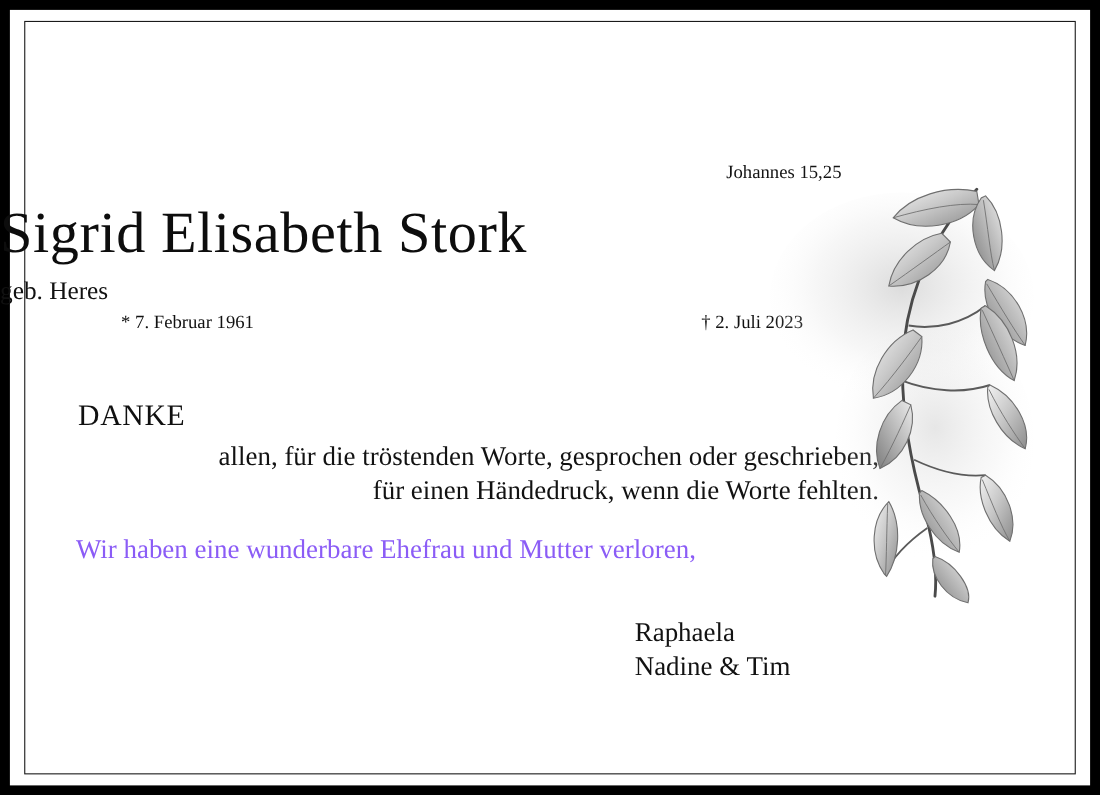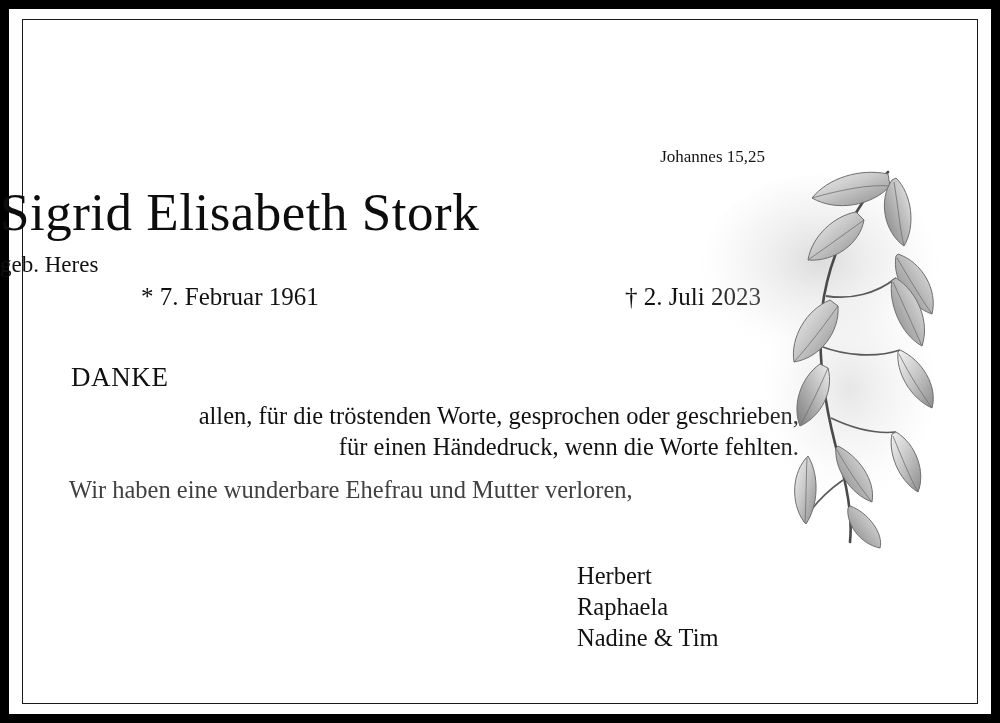--- a/index.html
+++ b/index.html
@@ -90,23 +90,22 @@
     font-size: 23px;
     color: #111111;
   }
   .dates {
     position: absolute;
     left: 110px;
     top: 283px;
     width: 620px;
     display: flex;
     justify-content: space-between;
-    font-size: 25px;
+    font-size: 17px;
     color: #111111;
-    margin-left: 31px;
   }
   .danke {
     position: absolute;
     left: 71px;
     top: 362px;
     font-size: 27px;
     letter-spacing: 0.6px;
     color: #101010;
   }
   .thanks {
@@ -115,25 +114,25 @@
     top: 400px;
     width: 730px;
     font-size: 24.5px;
     line-height: 31px;
     color: #121212;
     text-align: right;
   }
   .loss {
     position: absolute;
     left: 69px;
-    top: 474px;
+    top: 484px;
     width: 730px;
     font-size: 24.5px;
     line-height: 31px;
-    color: #404040;
+    color: #8b5cf6;
   }
   .signers {
     position: absolute;
     left: 577px;
     top: 560px;
     font-size: 24.5px;
     line-height: 31px;
     color: #121212;
   }
   .branch {
@@ -171,21 +170,20 @@
     <div class="thanks">
       <div>allen, für die tröstenden Worte, gesprochen oder geschrieben,</div>
       <div>für einen Händedruck, wenn die Worte fehlten.</div>
     </div>
 
     <div class="loss">
       <div>Wir haben eine wunderbare Ehefrau und Mutter verloren,</div>
     </div>
 
     <div class="signers">
-      <div>Herbert</div>
       <div>Raphaela</div>
       <div>Nadine &amp; Tim</div>
     </div>
 
     <svg class="branch" viewBox="0 0 260 400">
       <defs>
         <radialGradient id="haze" cx="50%" cy="45%" r="55%">
           <stop offset="0%" stop-color="#bfbfbf" stop-opacity="0.55"></stop>
           <stop offset="60%" stop-color="#dddddd" stop-opacity="0.25"></stop>
           <stop offset="100%" stop-color="#ffffff" stop-opacity="0"></stop>

